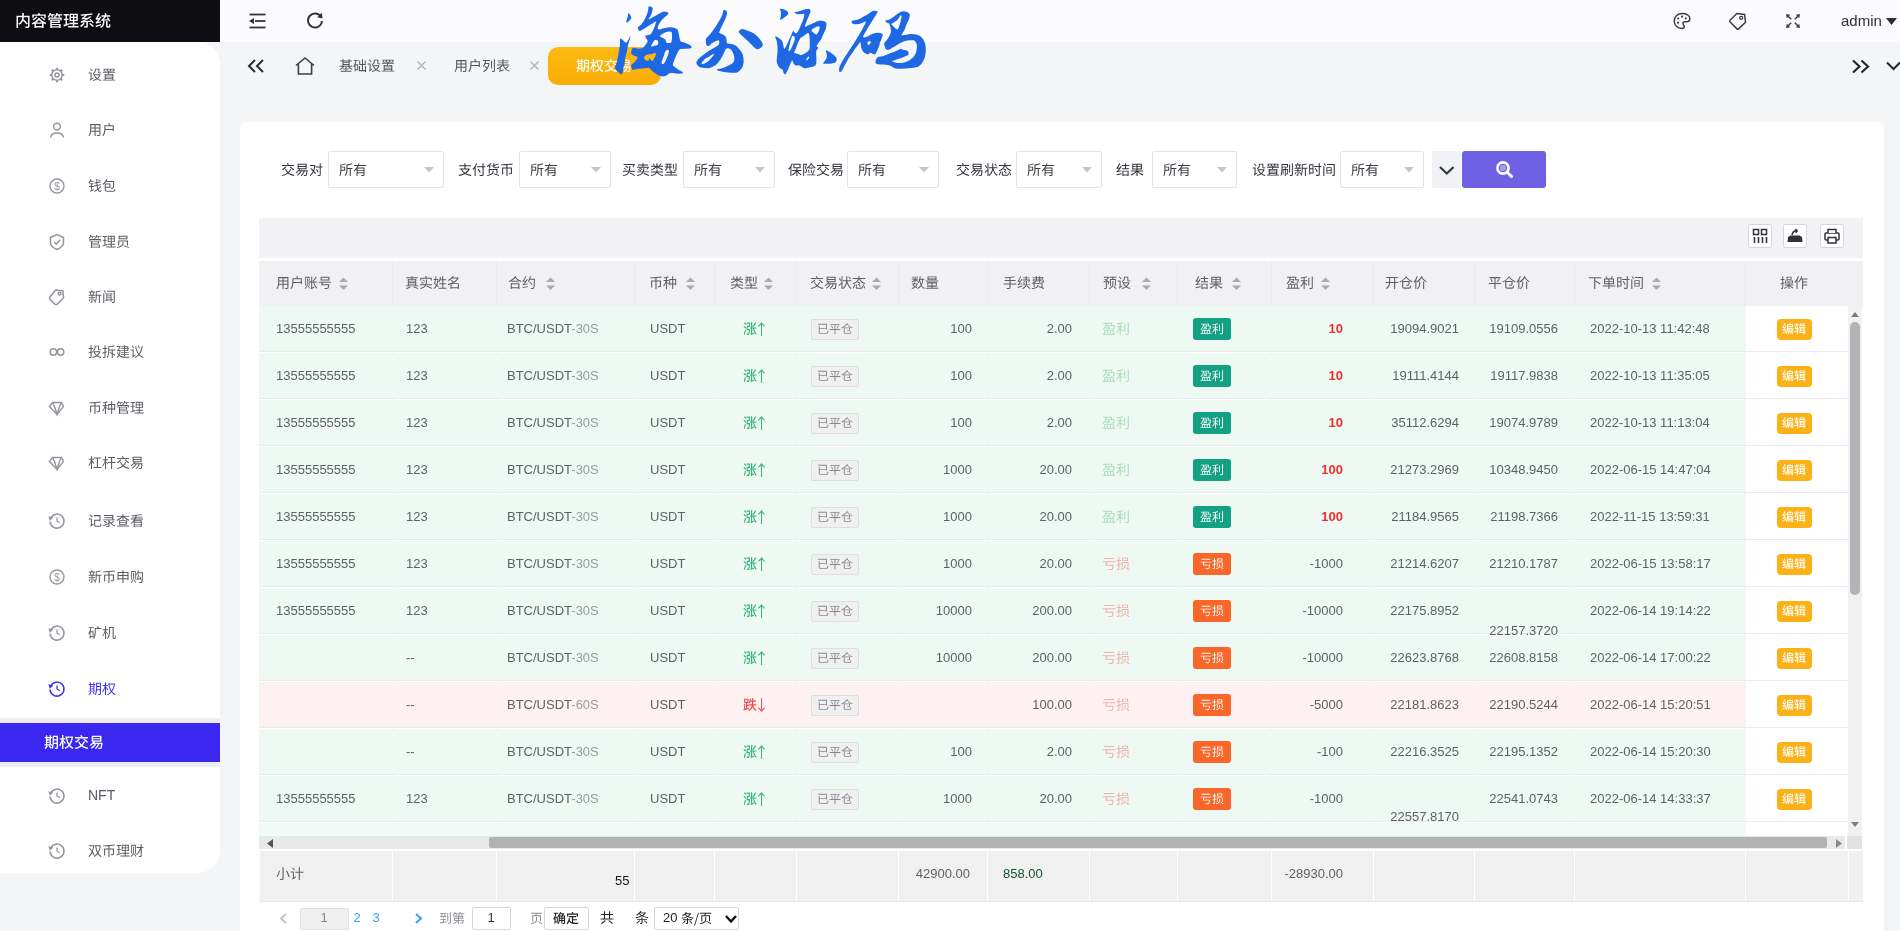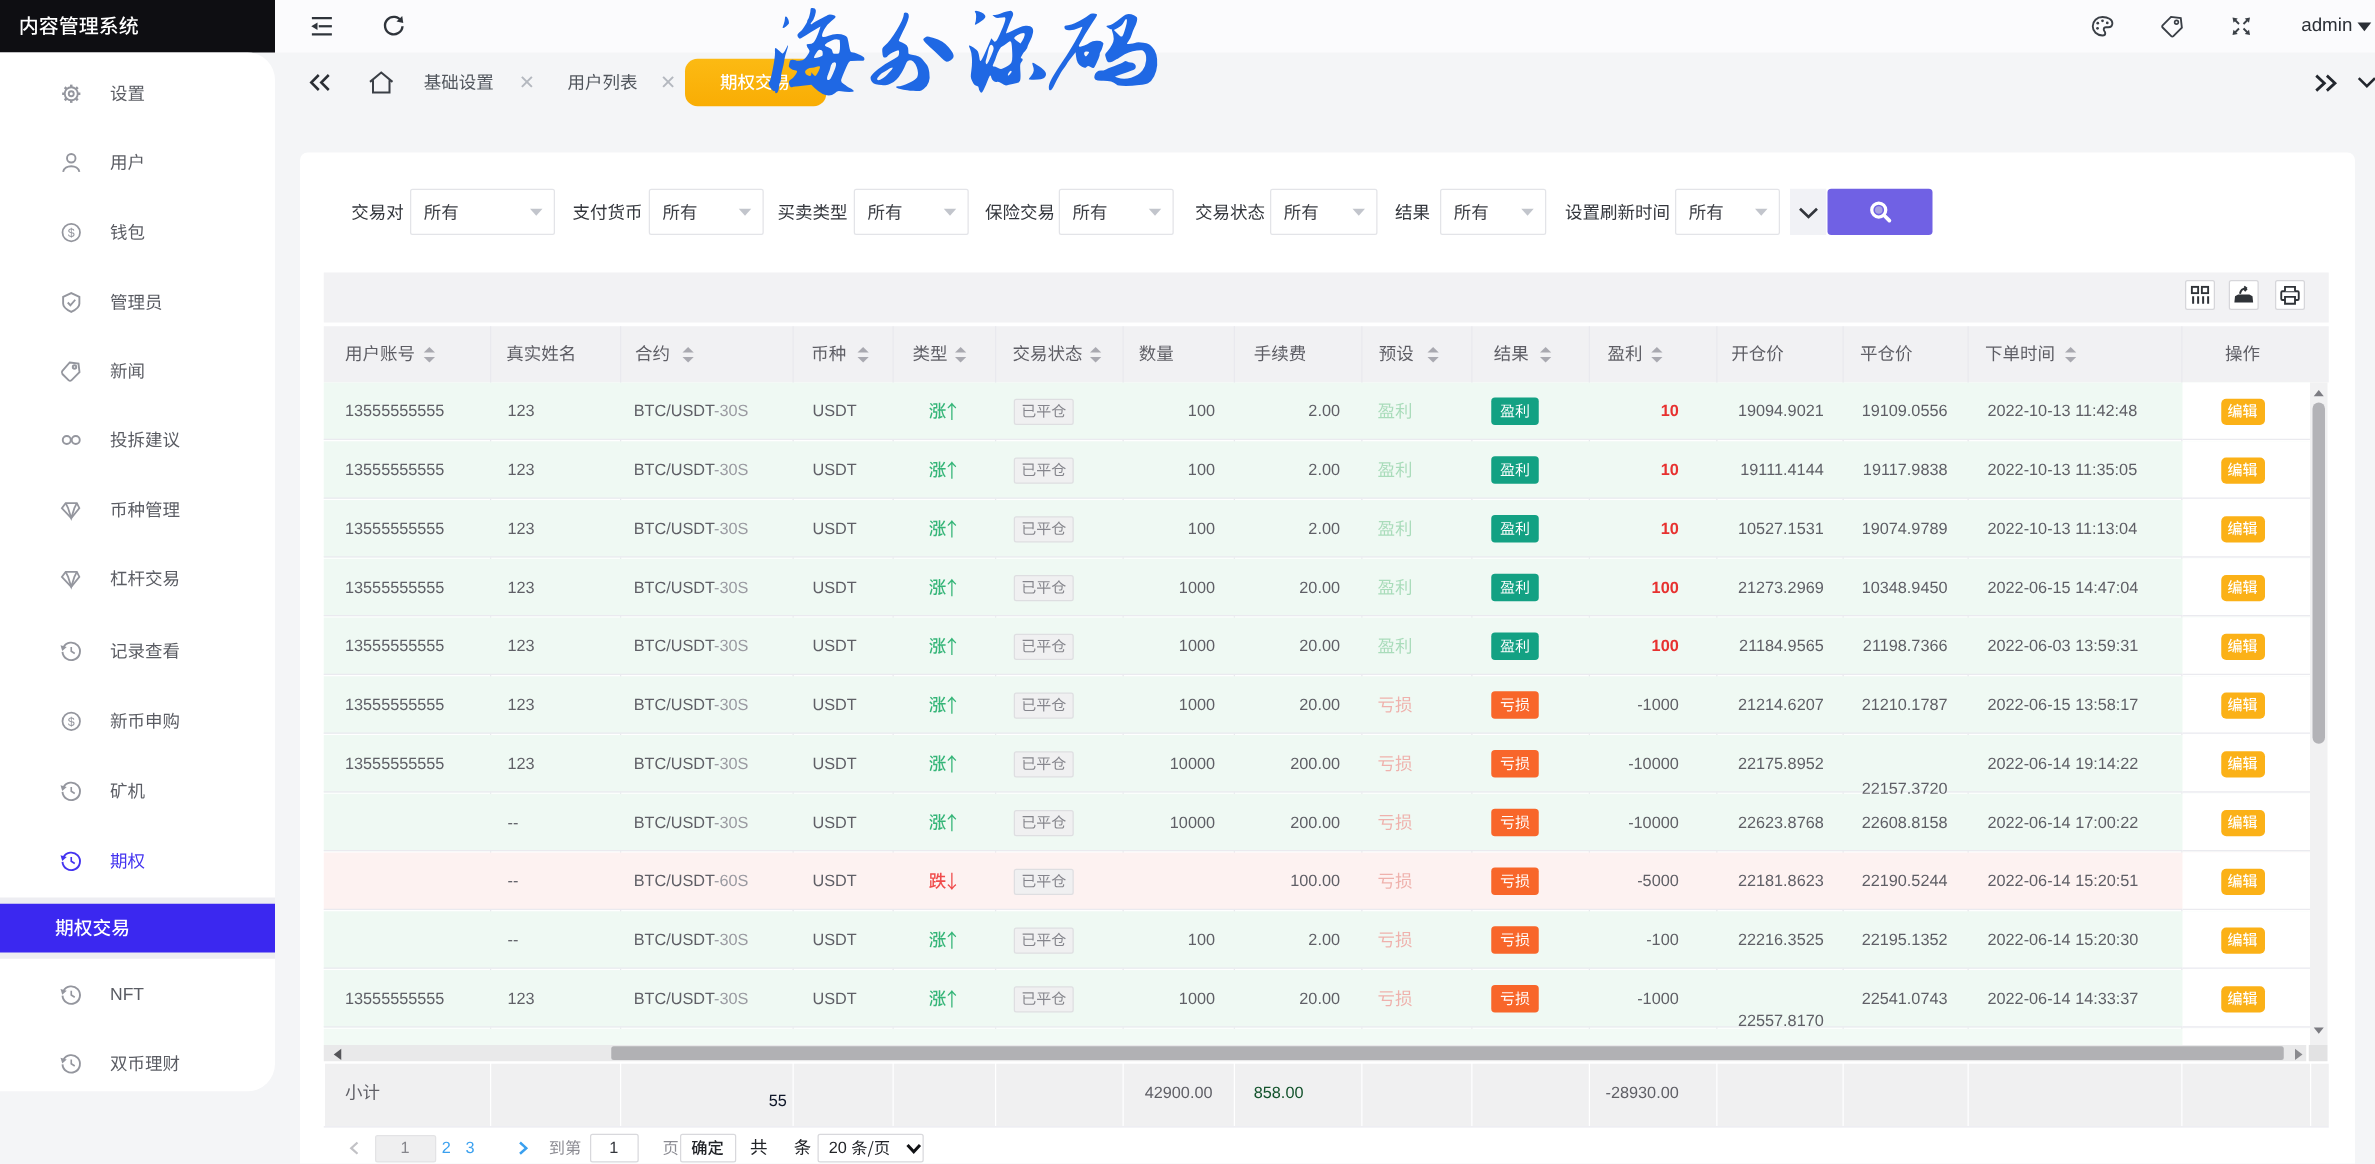--- a/index.html
+++ b/index.html
@@ -886,21 +886,21 @@
       </g>
     </svg>
 <div style="position:absolute;left:1193px;top:412.0px;width:38px;height:22px;background:#13a183;border-radius:3px;"></div>
 <svg class="zt " style="left:1200.0px;top:417.3px" width="26.0" height="15.0">
       <g fill="#ffffff" transform="translate(0,10.20) scale(0.01200)">
         <use href="#r76c8" x="0"></use>
         <use href="#r5229" x="1000"></use>
       </g>
     </svg>
 <div class="lt" style="font:700 13px 'Liberation Sans',sans-serif;color:#e7312f;right:557.0px;top:414.9px;">10</div>
-<div class="lt" style="font:400 13px 'Liberation Sans',sans-serif;color:#5f5f66;right:441.0px;top:414.9px;">10527.1531</div>
+<div class="lt" style="font:400 13px 'Liberation Sans',sans-serif;color:#5f5f66;right:441.0px;top:414.9px;">35112.6294</div>
 <div class="lt" style="font:400 13px 'Liberation Sans',sans-serif;color:#5f5f66;right:342.0px;top:414.9px;">19074.9789</div>
 <div class="lt" style="font:400 13px 'Liberation Sans',sans-serif;color:#5f5f66;left:1590.0px;top:414.9px;">2022-10-13 11:13:04</div>
 <div style="position:absolute;left:1746px;top:400px;width:102px;height:46px;background:#fff;border-bottom:1px solid #eaeaef;"></div>
 <div style="position:absolute;left:1777px;top:413.0px;width:35px;height:21px;background:#fbb117;border-radius:4px;"></div>
 <svg class="zt " style="left:1782.0px;top:417.3px" width="26.0" height="15.0">
       <g fill="#ffffff" transform="translate(0,10.20) scale(0.01200)">
         <use href="#m7f16" x="0"></use>
         <use href="#m8f91" x="1000"></use>
       </g>
     </svg>
@@ -988,21 +988,21 @@
 <div style="position:absolute;left:1193px;top:506.0px;width:38px;height:22px;background:#13a183;border-radius:3px;"></div>
 <svg class="zt " style="left:1200.0px;top:511.3px" width="26.0" height="15.0">
       <g fill="#ffffff" transform="translate(0,10.20) scale(0.01200)">
         <use href="#r76c8" x="0"></use>
         <use href="#r5229" x="1000"></use>
       </g>
     </svg>
 <div class="lt" style="font:700 13px 'Liberation Sans',sans-serif;color:#e7312f;right:557.0px;top:508.9px;">100</div>
 <div class="lt" style="font:400 13px 'Liberation Sans',sans-serif;color:#5f5f66;right:441.0px;top:508.9px;">21184.9565</div>
 <div class="lt" style="font:400 13px 'Liberation Sans',sans-serif;color:#5f5f66;right:342.0px;top:508.9px;">21198.7366</div>
-<div class="lt" style="font:400 13px 'Liberation Sans',sans-serif;color:#5f5f66;left:1590.0px;top:508.9px;">2022-06-03 13:59:31</div>
+<div class="lt" style="font:400 13px 'Liberation Sans',sans-serif;color:#5f5f66;left:1590.0px;top:508.9px;">2022-11-15 13:59:31</div>
 <div style="position:absolute;left:1746px;top:494px;width:102px;height:46px;background:#fff;border-bottom:1px solid #eaeaef;"></div>
 <div style="position:absolute;left:1777px;top:507.0px;width:35px;height:21px;background:#fbb117;border-radius:4px;"></div>
 <svg class="zt " style="left:1782.0px;top:511.3px" width="26.0" height="15.0">
       <g fill="#ffffff" transform="translate(0,10.20) scale(0.01200)">
         <use href="#m7f16" x="0"></use>
         <use href="#m8f91" x="1000"></use>
       </g>
     </svg>
 <div style="position:absolute;left:259px;top:541px;width:1589px;height:46px;background:#eff9f3;border-bottom:1px solid #eaeaef;margin-top:0;"></div>
 <div class="lt" style="font:400 13px 'Liberation Sans',sans-serif;color:#5f5f66;left:276.0px;top:555.9px;">13555555555</div>

